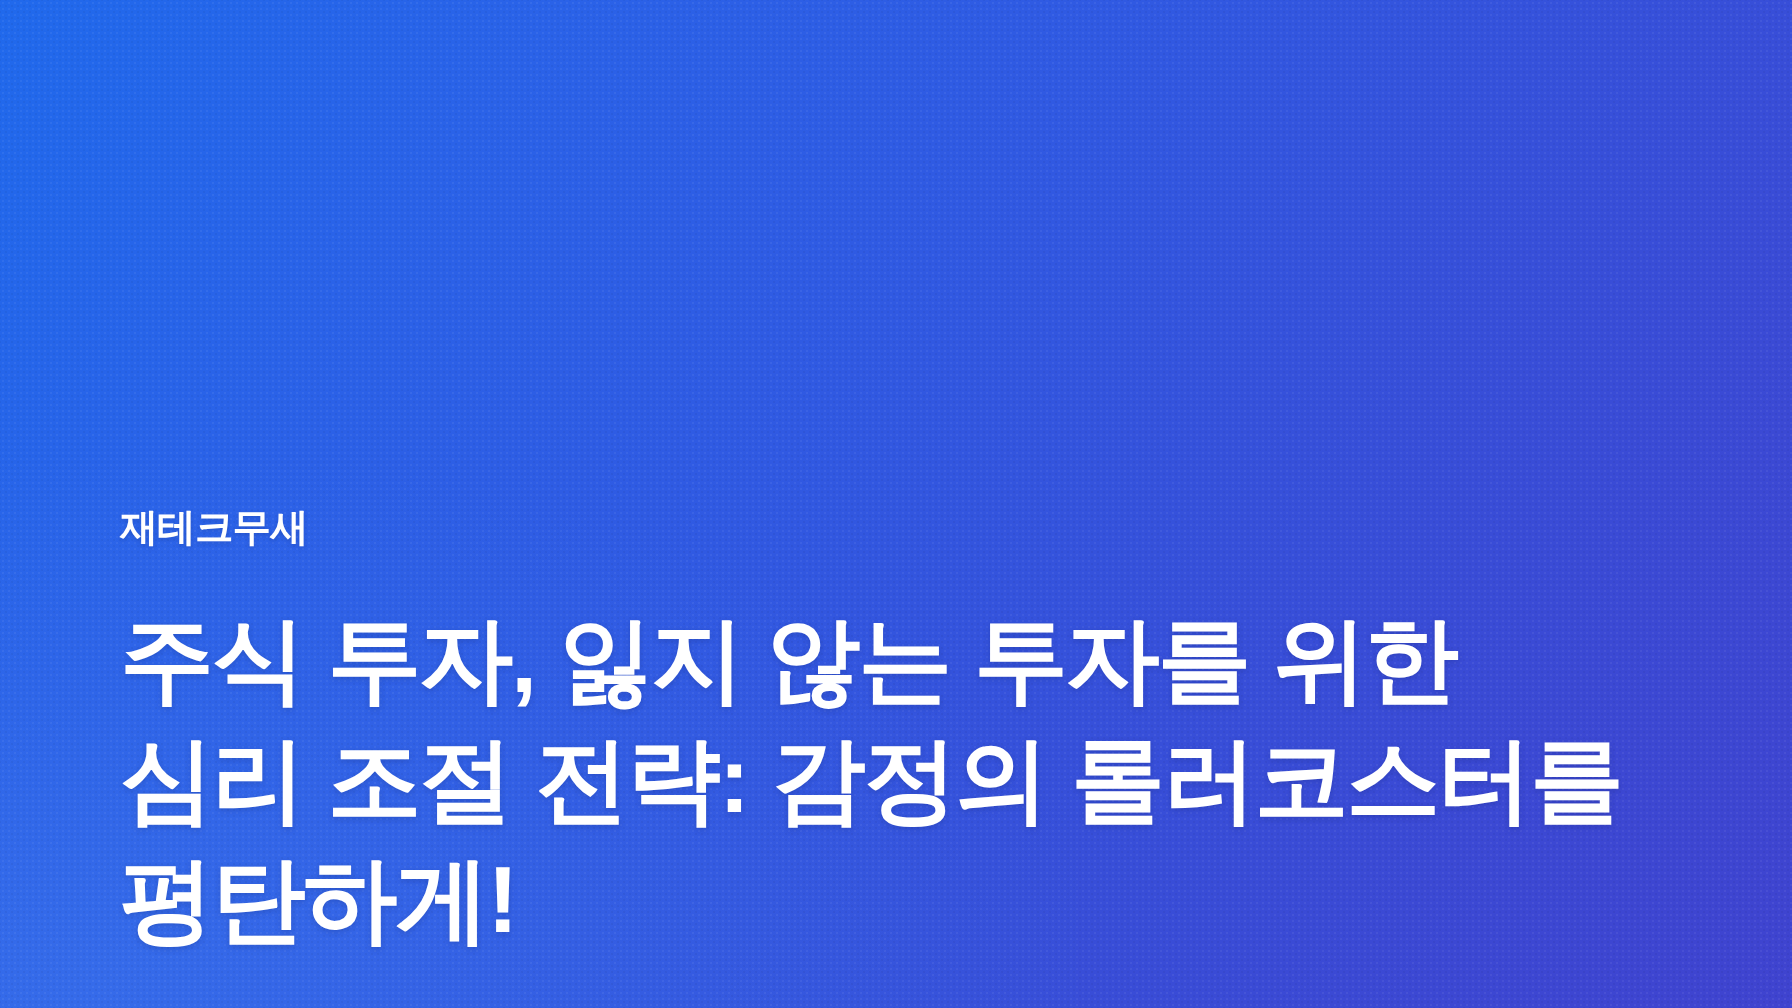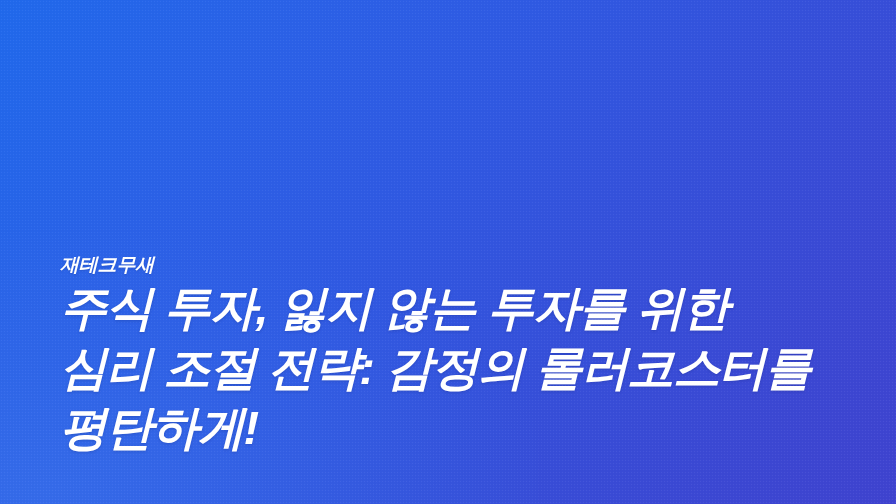--- a/index.html
+++ b/index.html
@@ -1,16 +1,16 @@
 <!DOCTYPE html>
 <html><head>
 <meta charset="utf-8">
 <title>Blog Thumbnail Card</title>
 <style>
-  * { margin:0; padding:0; box-sizing:border-box;font-style:italic; }
+  * { margin:0; padding:0; box-sizing:border-box; }
 
   html, body {
     width: 896px;
     height: 504px;
     overflow: hidden;
     background: #2a5fe6;
   }
 
   #thumbnail-card {
     position: relative;
@@ -66,20 +66,21 @@
     color: #ffffff;
     font-size: 19px;
     font-weight: 700;
     letter-spacing: -0.2px;
     line-height: 26px;
     white-space: nowrap;
     text-shadow: 0 1px 2px rgba(16,32,96,0.18);
   }
 
   #post-title {
+    margin-top: 22px;
     color: #ffffff;
     font-size: 47px;
     font-weight: 700;
     line-height: 60px;
     letter-spacing: -1.1px;
     max-width: 772px;
     word-break: keep-all;
     text-shadow: 0 1px 3px rgba(16,32,96,0.20);
   }
 </style>

